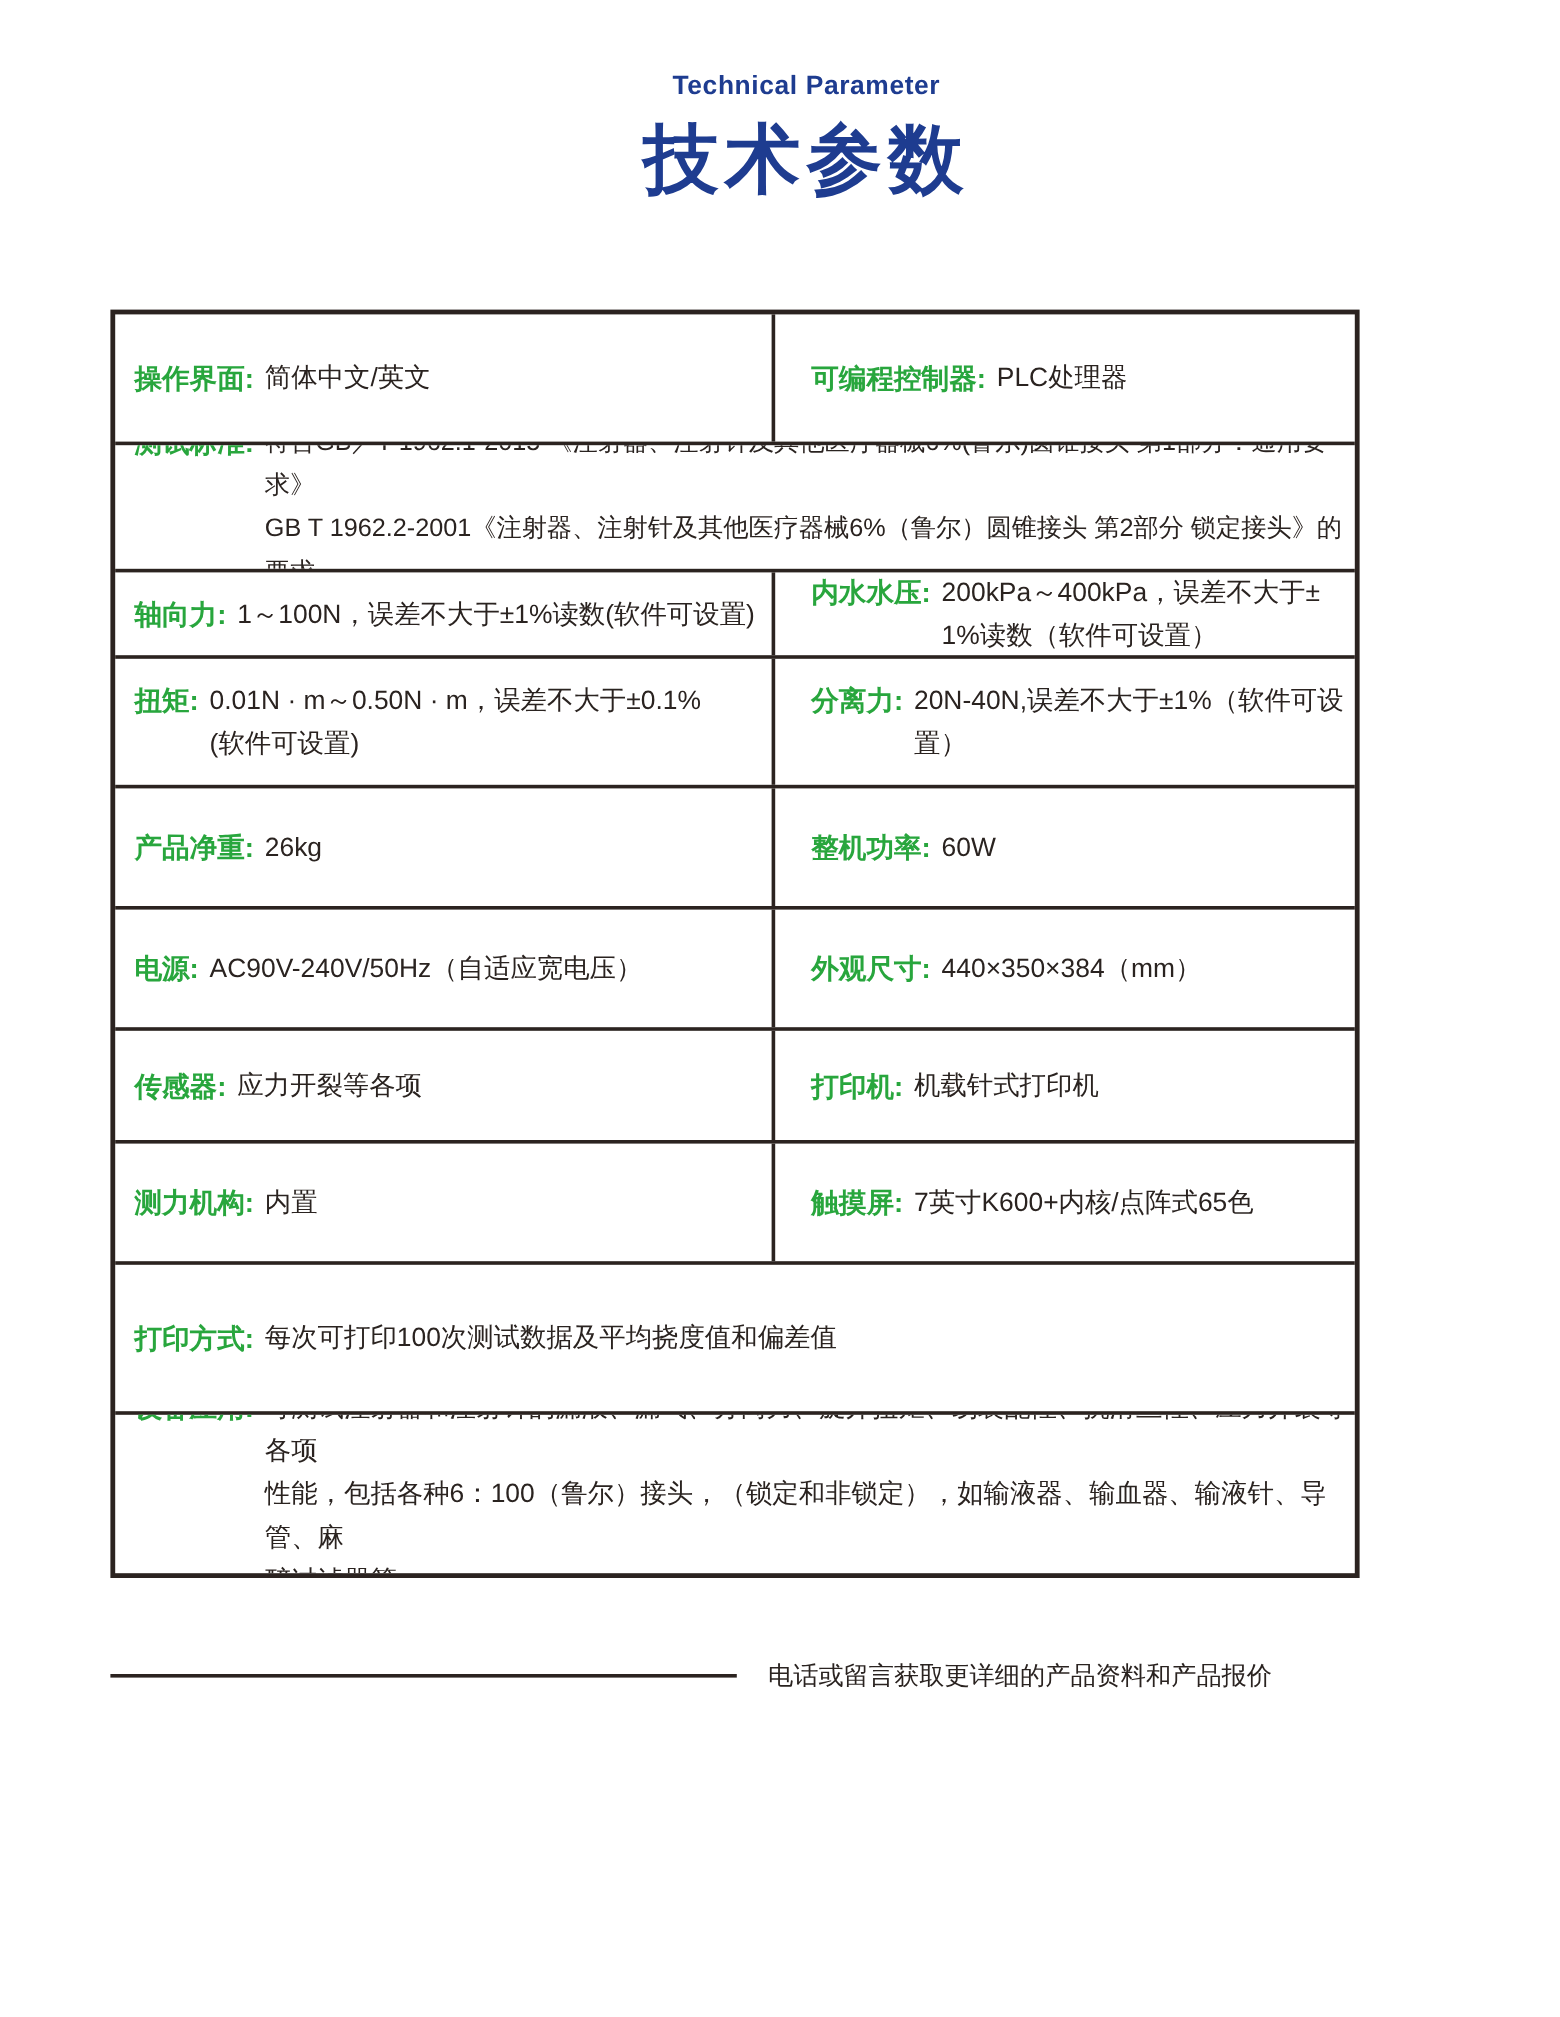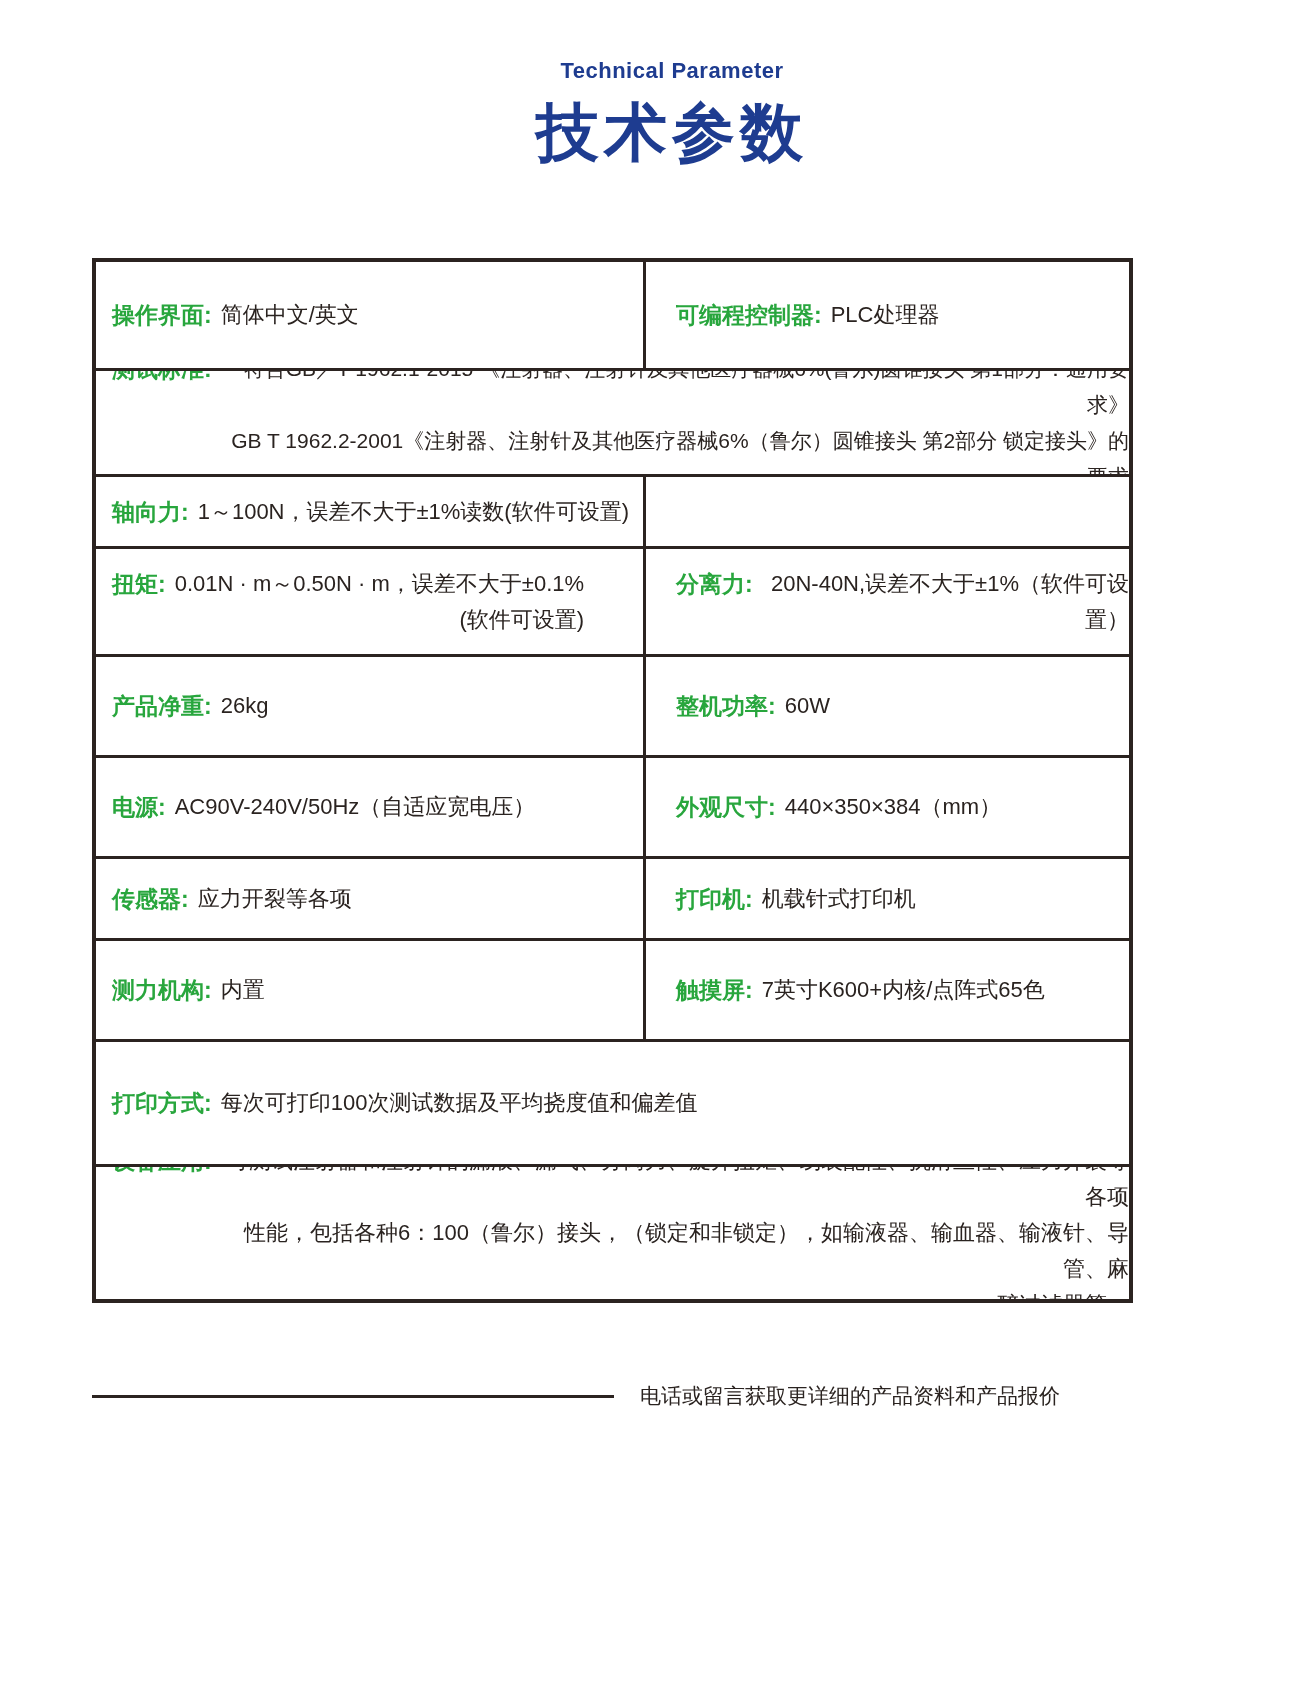--- a/index.html
+++ b/index.html
@@ -18,23 +18,23 @@
     position:absolute;top:90px;left:0;width:100%;text-align:center;
     font-size:63px;font-weight:bold;color:var(--blue);letter-spacing:5px;
   }
   .ptable{
     position:absolute;left:92px;top:258px;width:1041px;
     border:4px solid var(--border);box-sizing:border-box;background:#fff;
   }
   .row{display:flex;box-sizing:border-box;}
   .row + .row{border-top:3px solid var(--border);}
   .rh0{height:106px}.rh1{height:106px}.rh2{height:72px}.rh3{height:108px}
-  .rh4{height:101px}.rh5{height:101px}.rh6{height:82px}.rh7{height:101px}
+  .rh4{height:101px}.rh5{height:101px}.rh6{height:94px}.rh7{height:101px}
   .rh8{height:125px}.rh9{height:135px}
-  .cell{display:flex;align-items:center;box-sizing:border-box;padding-left:16px;overflow:hidden;text-align:right;}
+  .cell{display:flex;align-items:center;box-sizing:border-box;padding-left:16px;overflow:hidden;}
   .cell.l{width:550px;flex:none;border-right:3px solid var(--border);}
   .cell.r{flex:1;padding-left:30px;}
   .cell.f{flex:1;}
   .inner{display:flex;align-items:flex-start;}
   .lbl{
     color:var(--green);font-weight:bold;font-size:23px;line-height:36px;
     white-space:nowrap;margin-right:9px;flex:none;
   }
   .val,.vline{font-size:22px;line-height:36px;color:var(--text);}
   .row-std .vline{font-size:21px;}
@@ -83,20 +83,29 @@
       </div>
     </div>
 
     <div class="row rh2">
       <div class="cell l">
         <div class="inner">
           <span class="lbl">轴向力:</span>
           <span class="val">1～100N，误差不大于±1%读数(软件可设置)</span>
         </div>
       </div>
+      <div class="cell r">
+        <div class="inner">
+          <span class="lbl">内水水压:</span>
+          <div class="vlines">
+            <div class="vline">200kPa～400kPa，误差不大于±</div>
+            <div class="vline">1%读数（软件可设置）</div>
+          </div>
+        </div>
+      </div>
     </div>
 
     <div class="row rh3">
       <div class="cell l">
         <div class="inner">
           <span class="lbl">扭矩:</span>
           <div class="vlines">
             <div class="vline">0.01N · m～0.50N · m，误差不大于±0.1%</div>
             <div class="vline">(软件可设置)</div>
           </div>

